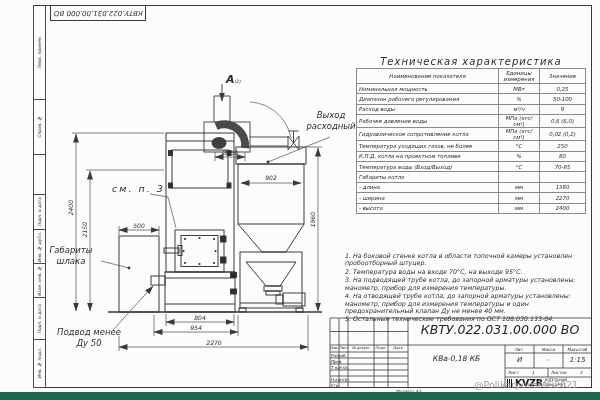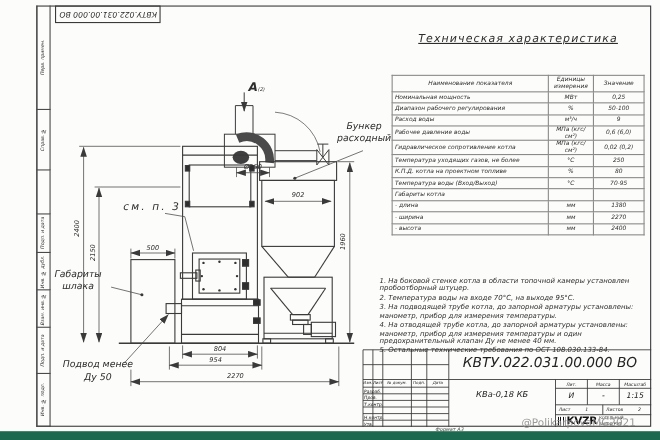--- a/index.html
+++ b/index.html
@@ -212,34 +212,34 @@
   <div class="abs dim vtext" style="left:81px;top:222px;">2150</div>
   <div class="abs dim ctr" style="left:124px;top:222px;width:30px;">500</div>
   <div class="abs dim ctr" style="left:214px;top:149px;width:32px;">Ø250</div>
   <div class="abs dim ctr" style="left:256px;top:174px;width:30px;">902</div>
   <div class="abs dim vtext" style="left:309px;top:212px;">1960</div>
   <div class="abs dim ctr" style="left:184px;top:314px;width:32px;">804</div>
   <div class="abs dim ctr" style="left:180px;top:324px;width:32px;">954</div>
   <div class="abs dim ctr" style="left:198px;top:338.5px;width:32px;">2270</div>
 
   <div class="abs callout ctr" style="left:300px;top:110px;width:62px;">
-    <div>Бункер</div>
+    <div>Выход</div>
     <div>расходный</div>
   </div>
   <div class="abs callout" style="left:112px;top:183px;font-size:9.5px;letter-spacing:2px;">см. п. 3</div>
   <div class="abs callout ctr" style="left:38px;top:245px;width:66px;">
     <div>Габариты</div>
     <div>шлака</div>
   </div>
   <div class="abs callout ctr" style="left:56px;top:327px;width:66px;">
     <div>Подвод менее</div>
     <div>Ду 50</div>
   </div>
 
-  <div class="abs it ctr" style="left:356px;top:30px;width:230px;font-size:10px;letter-spacing:1px;text-decoration:underline;">Техническая характеристика</div>
+  <div class="abs it ctr" style="left:356px;top:56px;width:230px;font-size:10px;letter-spacing:1px;">Техническая характеристика</div>
   <table class="spec abs" style="left:356px;top:68px;">
     <tbody>
         <tr>
       <th>Наименование показателя</th>
       <th class="un">Единицы измерения</th>
       <th class="vl">Значение</th>
     </tr>
     <tr>
           <td class="nm">Номинальная мощность</td>
           <td class="un">МВт</td>

